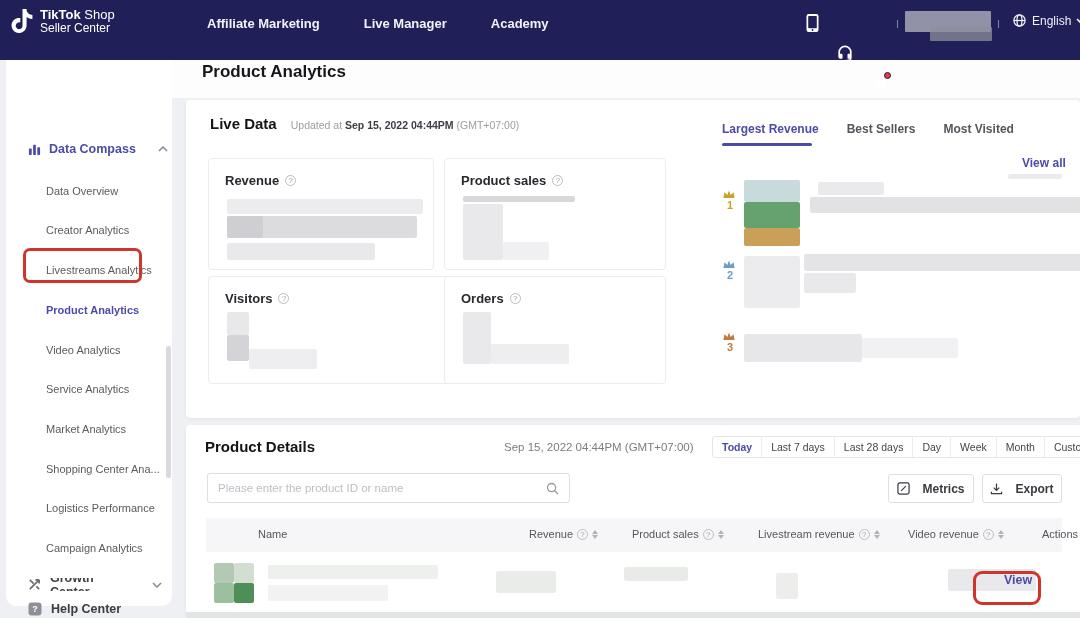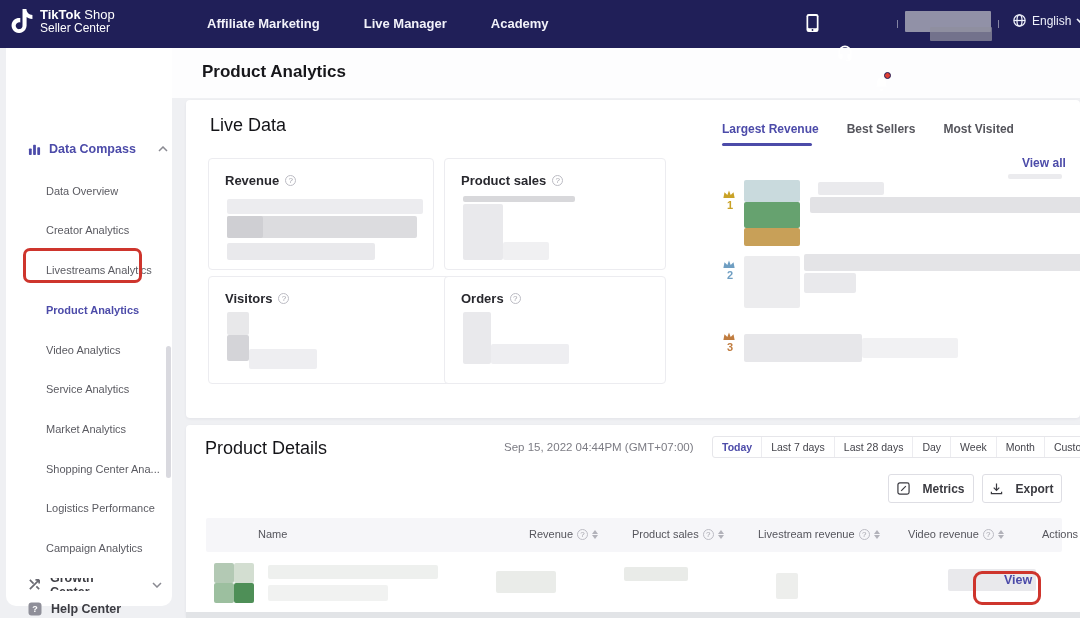--- a/index.html
+++ b/index.html
@@ -1,21 +1,21 @@
 <!DOCTYPE html>
 <html><head>
 <meta charset="utf-8">
 <style>
   * { margin:0; padding:0; box-sizing:border-box; }
   html,body { width:1080px; height:618px; overflow:hidden; }
   body { font-family:"Liberation Sans", sans-serif; background:#eff0f3; position:relative; }
   .abs { position:absolute; }
 
   
-  .topbar { left:0; top:0; width:1080px; height:48px; background:#201f58; color:#fff; z-index:30; }
+  .topbar { left:0; top:0; width:1080px; height:60px; background:#201f58; color:#fff; z-index:30; }
   .logo-wrap { left:10px; top:8px; display:flex; align-items:center; gap:6px; }
   .logo-text { line-height:1.05; color:#fff; }
   .logo-l1 { font-size:13px; }
   .logo-l1 b { font-weight:700; }
   .logo-l2 { font-size:12px; font-weight:400; }
   .topnav { left:207px; top:0; height:46px; display:flex; align-items:center; gap:44px; }
   .topnav .nav-item { color:#f2f2fa; font-size:13px; font-weight:600; cursor:pointer; white-space:nowrap; }
   .icon-btn { width:30px; height:30px; display:flex; align-items:center; justify-content:center; position:relative; cursor:pointer; }
   .red-dot { position:absolute; top:4px; right:5px; width:7px; height:7px; border-radius:50%; background:#e14034; border:1px solid #201f58; }
   .user-blur1 { left:905px; top:11px; width:86px; height:21px; background:#a6a6b5; opacity:.85; border-radius:1px; }
@@ -34,21 +34,21 @@
   .clip-bottom { height:13px; overflow:hidden; }
   .side-scrollbar { left:160px; top:300px; width:5px; height:132px; background:#d9d9df; border-radius:3px; cursor:pointer; }
 
   
   .page-title { left:202px; top:62px; font-size:17px; font-weight:700; color:#17171b; }
   .title-strip { left:172px; top:46px; width:908px; height:52px; background:#fdfdfe; }
   .card { background:#fff; border-radius:4px; box-shadow:0 1px 3px rgba(30,30,60,.06); }
   .live-card { left:186px; top:100px; width:894px; height:318px; }
   .pd-card { left:186px; top:425px; width:998px; height:193px; }
 
-  .sec-title { font-size:18px; font-weight:400; color:#141418;text-align:right; }
+  .sec-title { font-size:15px; font-weight:700; color:#141418;text-align:right; }
   .updated { font-size:10.5px; color:#9c9ca4; }
   .updated b { color:#3d3d45; font-weight:700; }
 
   .metric-card { position:absolute; border:1px solid #ececf0; border-radius:4px; background:#fff; }
   .metric-label { position:absolute; left:16px; top:14px; font-size:13px; font-weight:700; color:#28282e; display:flex; align-items:center; gap:6px; }
   .help { width:11px; height:11px; border-radius:50%; border:1px solid #bcbcc4; color:#a3a3ab; font-size:8px; line-height:9px; text-align:center; font-weight:400; cursor:pointer; flex:none; }
 
   .blur { position:absolute; border-radius:2px; }
 
   
@@ -206,20 +206,21 @@
   </div>
 
   <div class="abs side-scrollbar"></div>
 </div>
 
 <div class="abs page-title">Product Analytics</div>
 
 <div class="abs card live-card">
   <div class="abs" style="left:24px; top:15px; display:flex; align-items:baseline; gap:14px;">
     <span class="sec-title">Live Data</span>
+    <span class="updated"><span>Updated at </span><b>Sep 15, 2022 04:44PM</b><span> (GMT+07:00)</span></span>
   </div>
 
   <div class="metric-card" style="left:22px; top:58px; width:226px; height:112px;">
     <div class="metric-label">
         <span>Revenue</span>
         <span class="help">?</span>
       </div>
     <div class="blur" style="left:18px; top:40px; width:196px; height:15px; background:#ececef;"></div>
     <div class="blur" style="left:18px; top:57px; width:190px; height:22px; background:#dcdcdf;"></div>
     <div class="blur" style="left:18px; top:57px; width:36px; height:22px; background:#cfcfd3;"></div>
@@ -313,20 +314,29 @@
   <div class="abs seg" style="left:526px; top:11px;">
     <span class="seg-btn active">Today</span>
     <span class="seg-btn">Last 7 days</span>
     <span class="seg-btn">Last 28 days</span>
     <span class="seg-btn">Day</span>
     <span class="seg-btn">Week</span>
     <span class="seg-btn">Month</span>
     <span class="seg-btn">Custom</span>
   </div>
 
+  <div class="abs search-box">
+    <input type="text" placeholder="Please enter the product ID or name" style="">
+    <span>
+      <svg width="13" height="13" viewBox="0 0 14 14">
+          <circle cx="6" cy="6" r="4.4" fill="none" stroke="#9a9aa2" stroke-width="1.4"></circle>
+          <line x1="9.4" y1="9.4" x2="13" y2="13" stroke="#9a9aa2" stroke-width="1.4"></line>
+        </svg>
+    </span>
+  </div>
 
   <div class="btn" style="left:702px; top:49px; width:86px;">
     <span>
       <svg width="13" height="13" viewBox="0 0 14 14">
           <g fill="none" stroke="#3a3a40" stroke-width="1.3">
             <rect x="1" y="1" width="12" height="12" rx="2"></rect>
             <path d="M4.5 9.5 9.5 4.5"></path>
           </g>
         </svg>
     </span>

